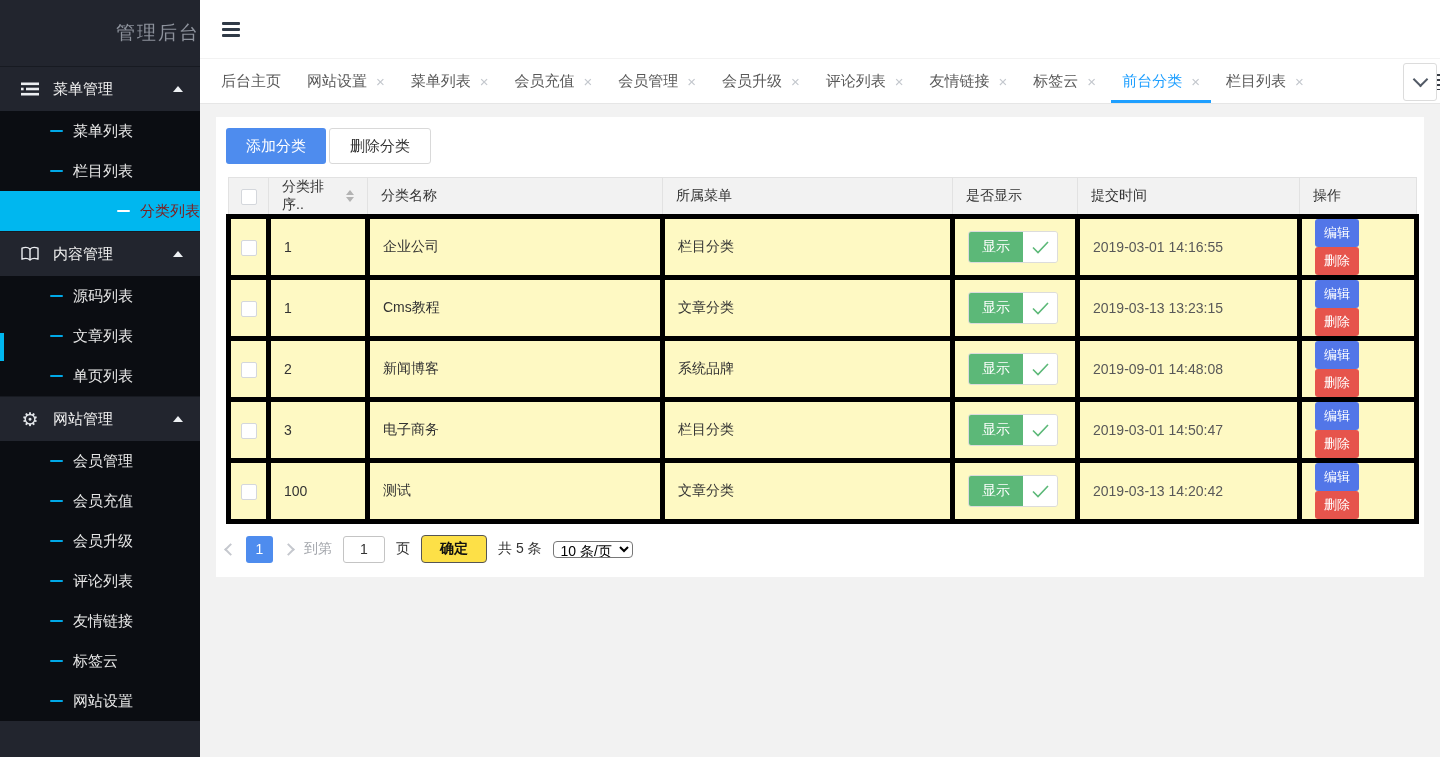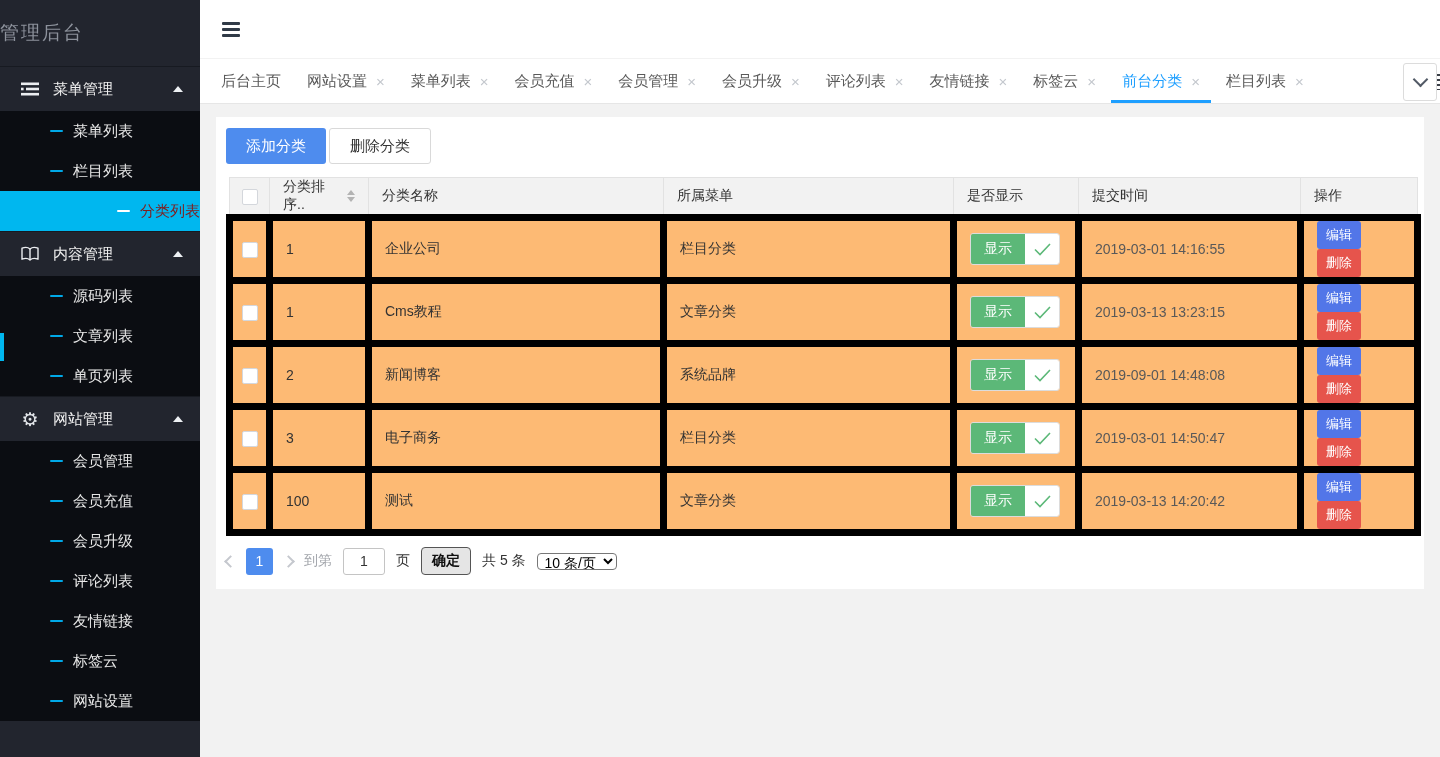--- a/index.html
+++ b/index.html
@@ -1,21 +1,21 @@
 <!DOCTYPE html>
 <html><head>
 <meta charset="utf-8">
 <style>
   * { box-sizing: border-box; margin: 0; padding: 0; }
   html,body { width:1440px; height:757px; overflow:hidden; }
   body { font-family:"Liberation Sans","DejaVu Sans",sans-serif; background:#f2f2f2; position:relative; font-size:14px; }
 
   
   .sidebar { position:absolute; left:0; top:0; width:200px; height:757px; background:#22252e; z-index:5; }
-  .logo { height:66px; line-height:66px; text-align:left; color:#8d929c; font-size:19px; letter-spacing:2px; }
+  .logo { height:66px; line-height:66px; text-align:right; color:#8d929c; font-size:19px; letter-spacing:2px; }
   .group-header { height:45px; display:flex; align-items:center; padding:0 20px; color:#f0f0f0; font-size:15px;
                   background:#22252e; border-top:1px solid #171a21; position:relative; cursor:pointer; }
   .group-header .g-icon { width:20px; margin-right:13px; display:flex; align-items:center; justify-content:center; color:#e3e6ea; font-size:19px; line-height:1; }
   .arrow-up { position:absolute; right:17px; top:50%; margin-top:-3px; width:0; height:0;
               border-left:5px solid transparent; border-right:5px solid transparent; border-bottom:6px solid #eef1f4; }
   .submenu { background:#0b0d12; }
   .sub-item { height:40px; display:flex; align-items:center; padding-left:50px; color:#e8e8e8; font-size:15px; cursor:pointer; }
   .sub-item .dash { width:13px; height:2px; background:#00a9e8; margin-right:10px; border-radius:1px; }
   .sub-item.active { background:#00b7ef; color:#7f1d1d;justify-content:flex-end; }
   .sub-item.active .dash { background:#fff; }
@@ -46,21 +46,21 @@
   .content { position:absolute; top:104px; left:0; right:0; bottom:0; background:#f2f2f2; padding:13px 16px; }
   .panel { background:#fff; width:1208px; padding-bottom:2px; }
 
   .toolbar { padding:11px 10px 13px; display:flex; gap:3px; }
   .btn { cursor:pointer; border-radius:3px; font-size:15px; height:36px; padding:0 20px; font-family:inherit; }
   .btn-add { background:#4e8cee; color:#fff; border:none; }
   .btn-delcat { background:#fff; color:#333; border:1px solid #d9d9d9; }
 
   table { width:1188px; margin:0 10px; border-collapse:collapse; font-size:14px; color:#333; table-layout:fixed; }
   th { background:#f2f2f2; font-weight:normal; text-align:left; height:36px; padding:0 13px; border:1px solid #e2e2e2; color:#333; }
-  td { height:40px; padding:0 13px; border:7px solid #000000; background:#fdba74; }
+  td { height:40px; padding:0 13px; border:5px solid #000000; background:#fef9c3; }
   th.c-check, td.c-check { text-align:center; padding:0; }
   .checkbox { display:inline-block; width:16px; height:16px; background:#fff; border:1px solid #d4d7dc; border-radius:2px; vertical-align:middle; cursor:pointer; }
   .th-flex { display:flex; align-items:center; gap:5px; }
   .sort-icon { display:inline-flex; flex-direction:column; gap:2px; }
   .sort-icon .up { width:0; height:0; border-left:4px solid transparent; border-right:4px solid transparent; border-bottom:5px solid #b3b3b3; }
   .sort-icon .down { width:0; height:0; border-left:4px solid transparent; border-right:4px solid transparent; border-top:5px solid #b3b3b3; }
   .time-cell { color:#595959; }
 
   .show-toggle { display:inline-flex; border:1px solid #dcdcdc; border-radius:3px; overflow:hidden; height:32px; cursor:pointer; vertical-align:middle; }
   .show-on { background:#5cb878; color:#fff; font-size:14px; padding:0 13px; display:flex; align-items:center; }
@@ -70,21 +70,21 @@
   .btn-edit { background:#5276e8; margin-right:9px; }
   .btn-delete { background:#e6544c; }
 
   .pager { display:flex; align-items:center; padding:11px 10px 12px; gap:11px; font-size:14px; color:#333; }
   .chev { width:9px; height:9px; border-left:2px solid #c5c8ce; border-bottom:2px solid #c5c8ce; cursor:pointer; }
   .chev.left { transform:rotate(45deg); }
   .chev.right { transform:rotate(-135deg); }
   .pg-current { width:27px; height:27px; background:#4e8cee; color:#fff; border-radius:3px; display:flex; align-items:center; justify-content:center; cursor:pointer; }
   .goto-label { color:#a2a5ab; }
   .pg-input { width:42px; height:27px; border:1px solid #c4c4c4; border-radius:3px; text-align:center; font-size:14px; color:#333; font-family:inherit; }
-  .btn-confirm { border:1px solid #555; border-radius:4px; background:#e5e5e5; font-weight:bold; font-size:14px; padding:4px 10px; color:#111; cursor:pointer; font-family:Liberation Mono, monospace; }
+  .btn-confirm { border:1px solid #555; border-radius:4px; background:#fde047; font-weight:bold; font-size:14px; padding:4px 18px; color:#111; cursor:pointer; font-family:Liberation Mono, monospace; }
   .pg-select { height:17px; border:1px solid #777; border-radius:4px; font-size:14px; background:#fff; font-family:inherit; padding:0 3px; }
 </style>
 </head>
 <body>
 
 <aside class="sidebar">
   <div class="logo">管理后台</div>
 
   <nav>
 

